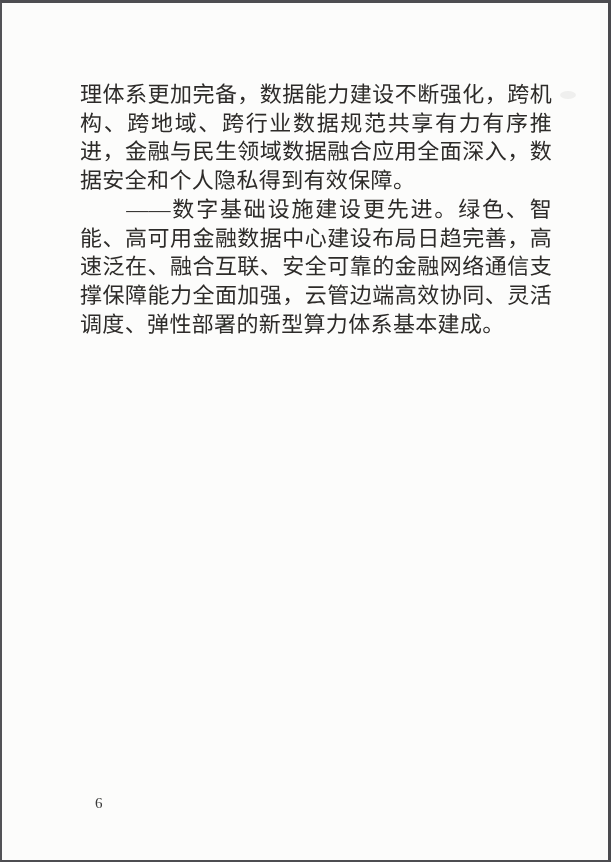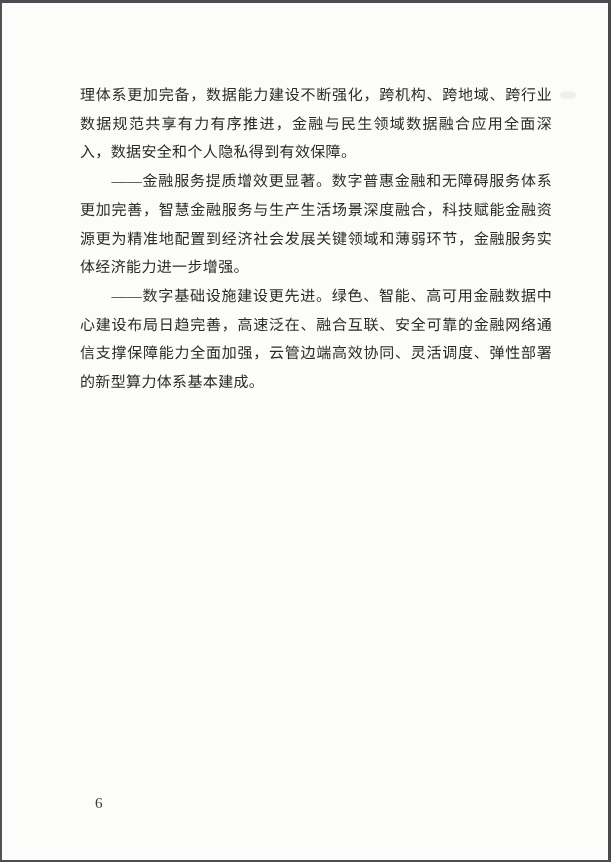--- a/index.html
+++ b/index.html
@@ -18,21 +18,21 @@
     border-bottom: 2px solid #4d4d51;
     border-left: 2px solid #525256;
     overflow: hidden;
   }
   .page-body {
     position: absolute;
     left: 78px;
     top: 78px;
     width: 472px;
     font-family: "Liberation Serif", "DejaVu Serif", serif;
-    font-size: 15px;
+    font-size: 22px;
     line-height: 28.7px;
     letter-spacing: 0.35px;
     color: #2d2b29;
     text-align: justify;
   }
   .page-body p {
     margin: 0;
     padding: 0;
   }
   .page-body p.indent {
@@ -58,19 +58,18 @@
 </style>
 </head>
 <body>
 
 <div class="scan-page">
 
   <div class="scan-smudge"></div>
 
   <div class="page-body">
     <p>理体系更加完备，数据能力建设不断强化，跨机构、跨地域、跨行业数据规范共享有力有序推进，金融与民生领域数据融合应用全面深入，数据安全和个人隐私得到有效保障。</p>
-    <p class="indent">——金融服务提质增效更显著。数字普惠金融和无障碍服务体系更加完善，智慧金融服务与生产生活场景深度融合，科技赋能金融资源更为精准地配置到经济社会发展关键领域和薄弱环节，金融服务实体经济能力进一步增强。</p>
     <p class="indent">——数字基础设施建设更先进。绿色、智能、高可用金融数据中心建设布局日趋完善，高速泛在、融合互联、安全可靠的金融网络通信支撑保障能力全面加强，云管边端高效协同、灵活调度、弹性部署的新型算力体系基本建成。</p>
   </div>
 
   <div class="page-number">6</div>
 
 </div>
 
 </body></html>

